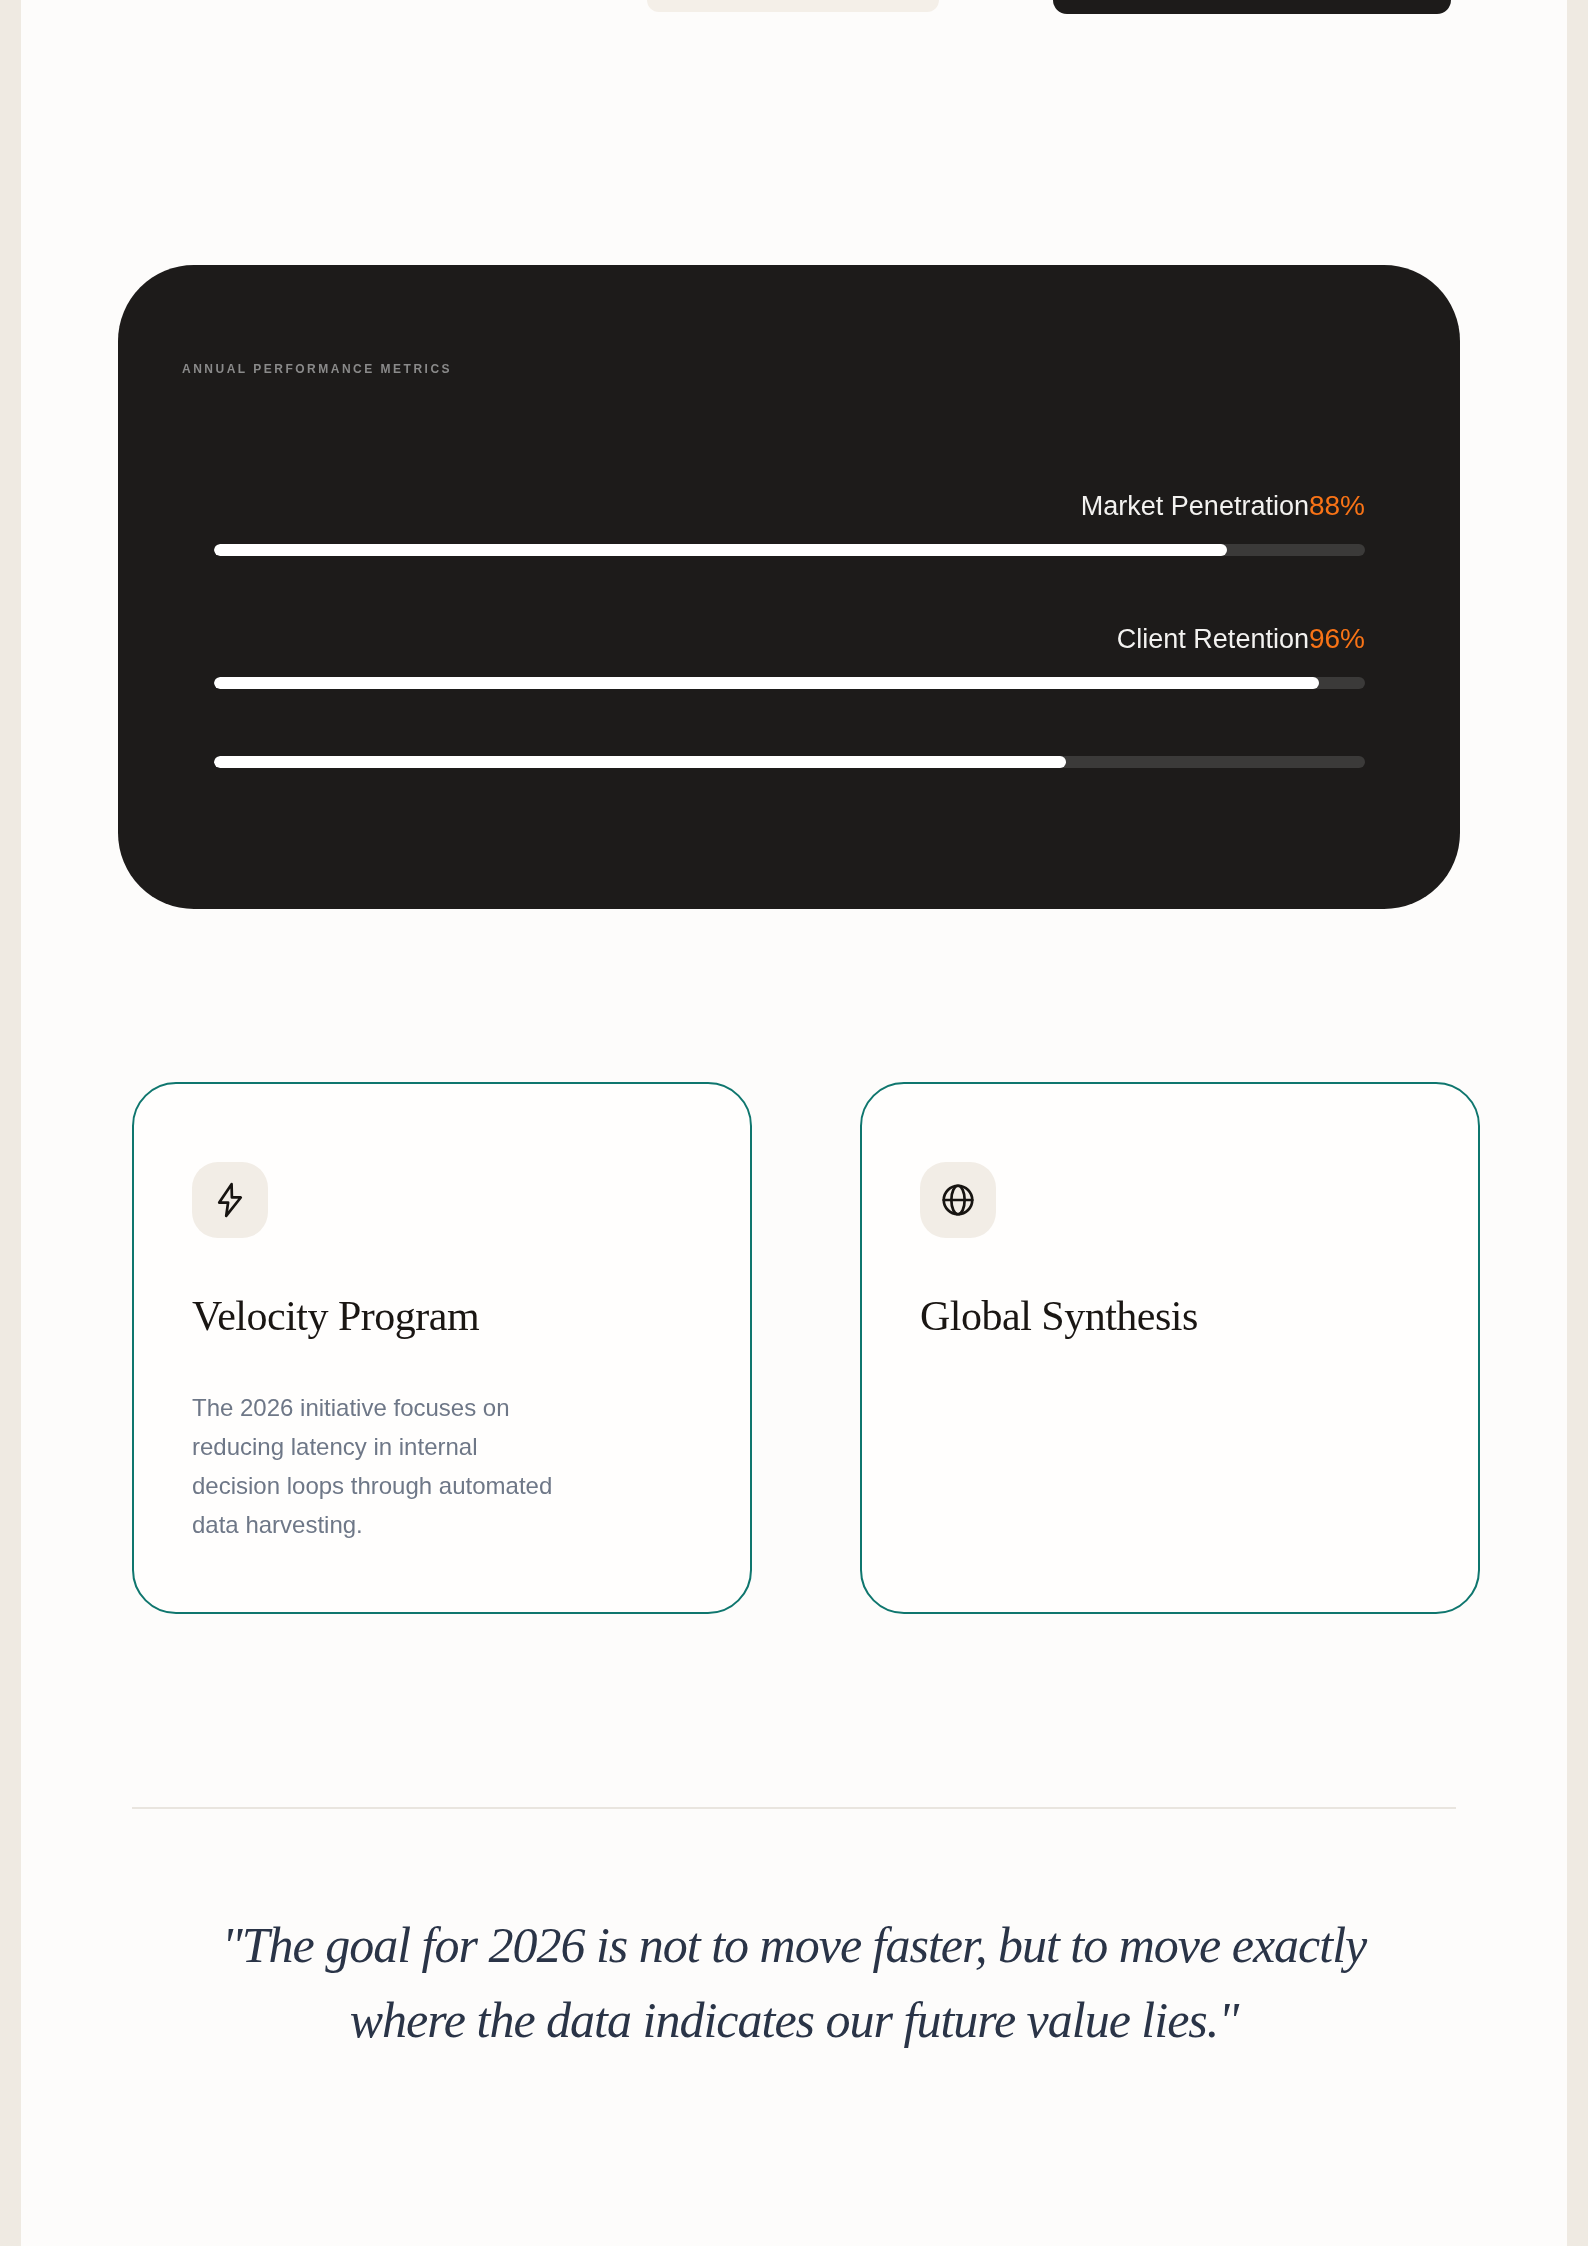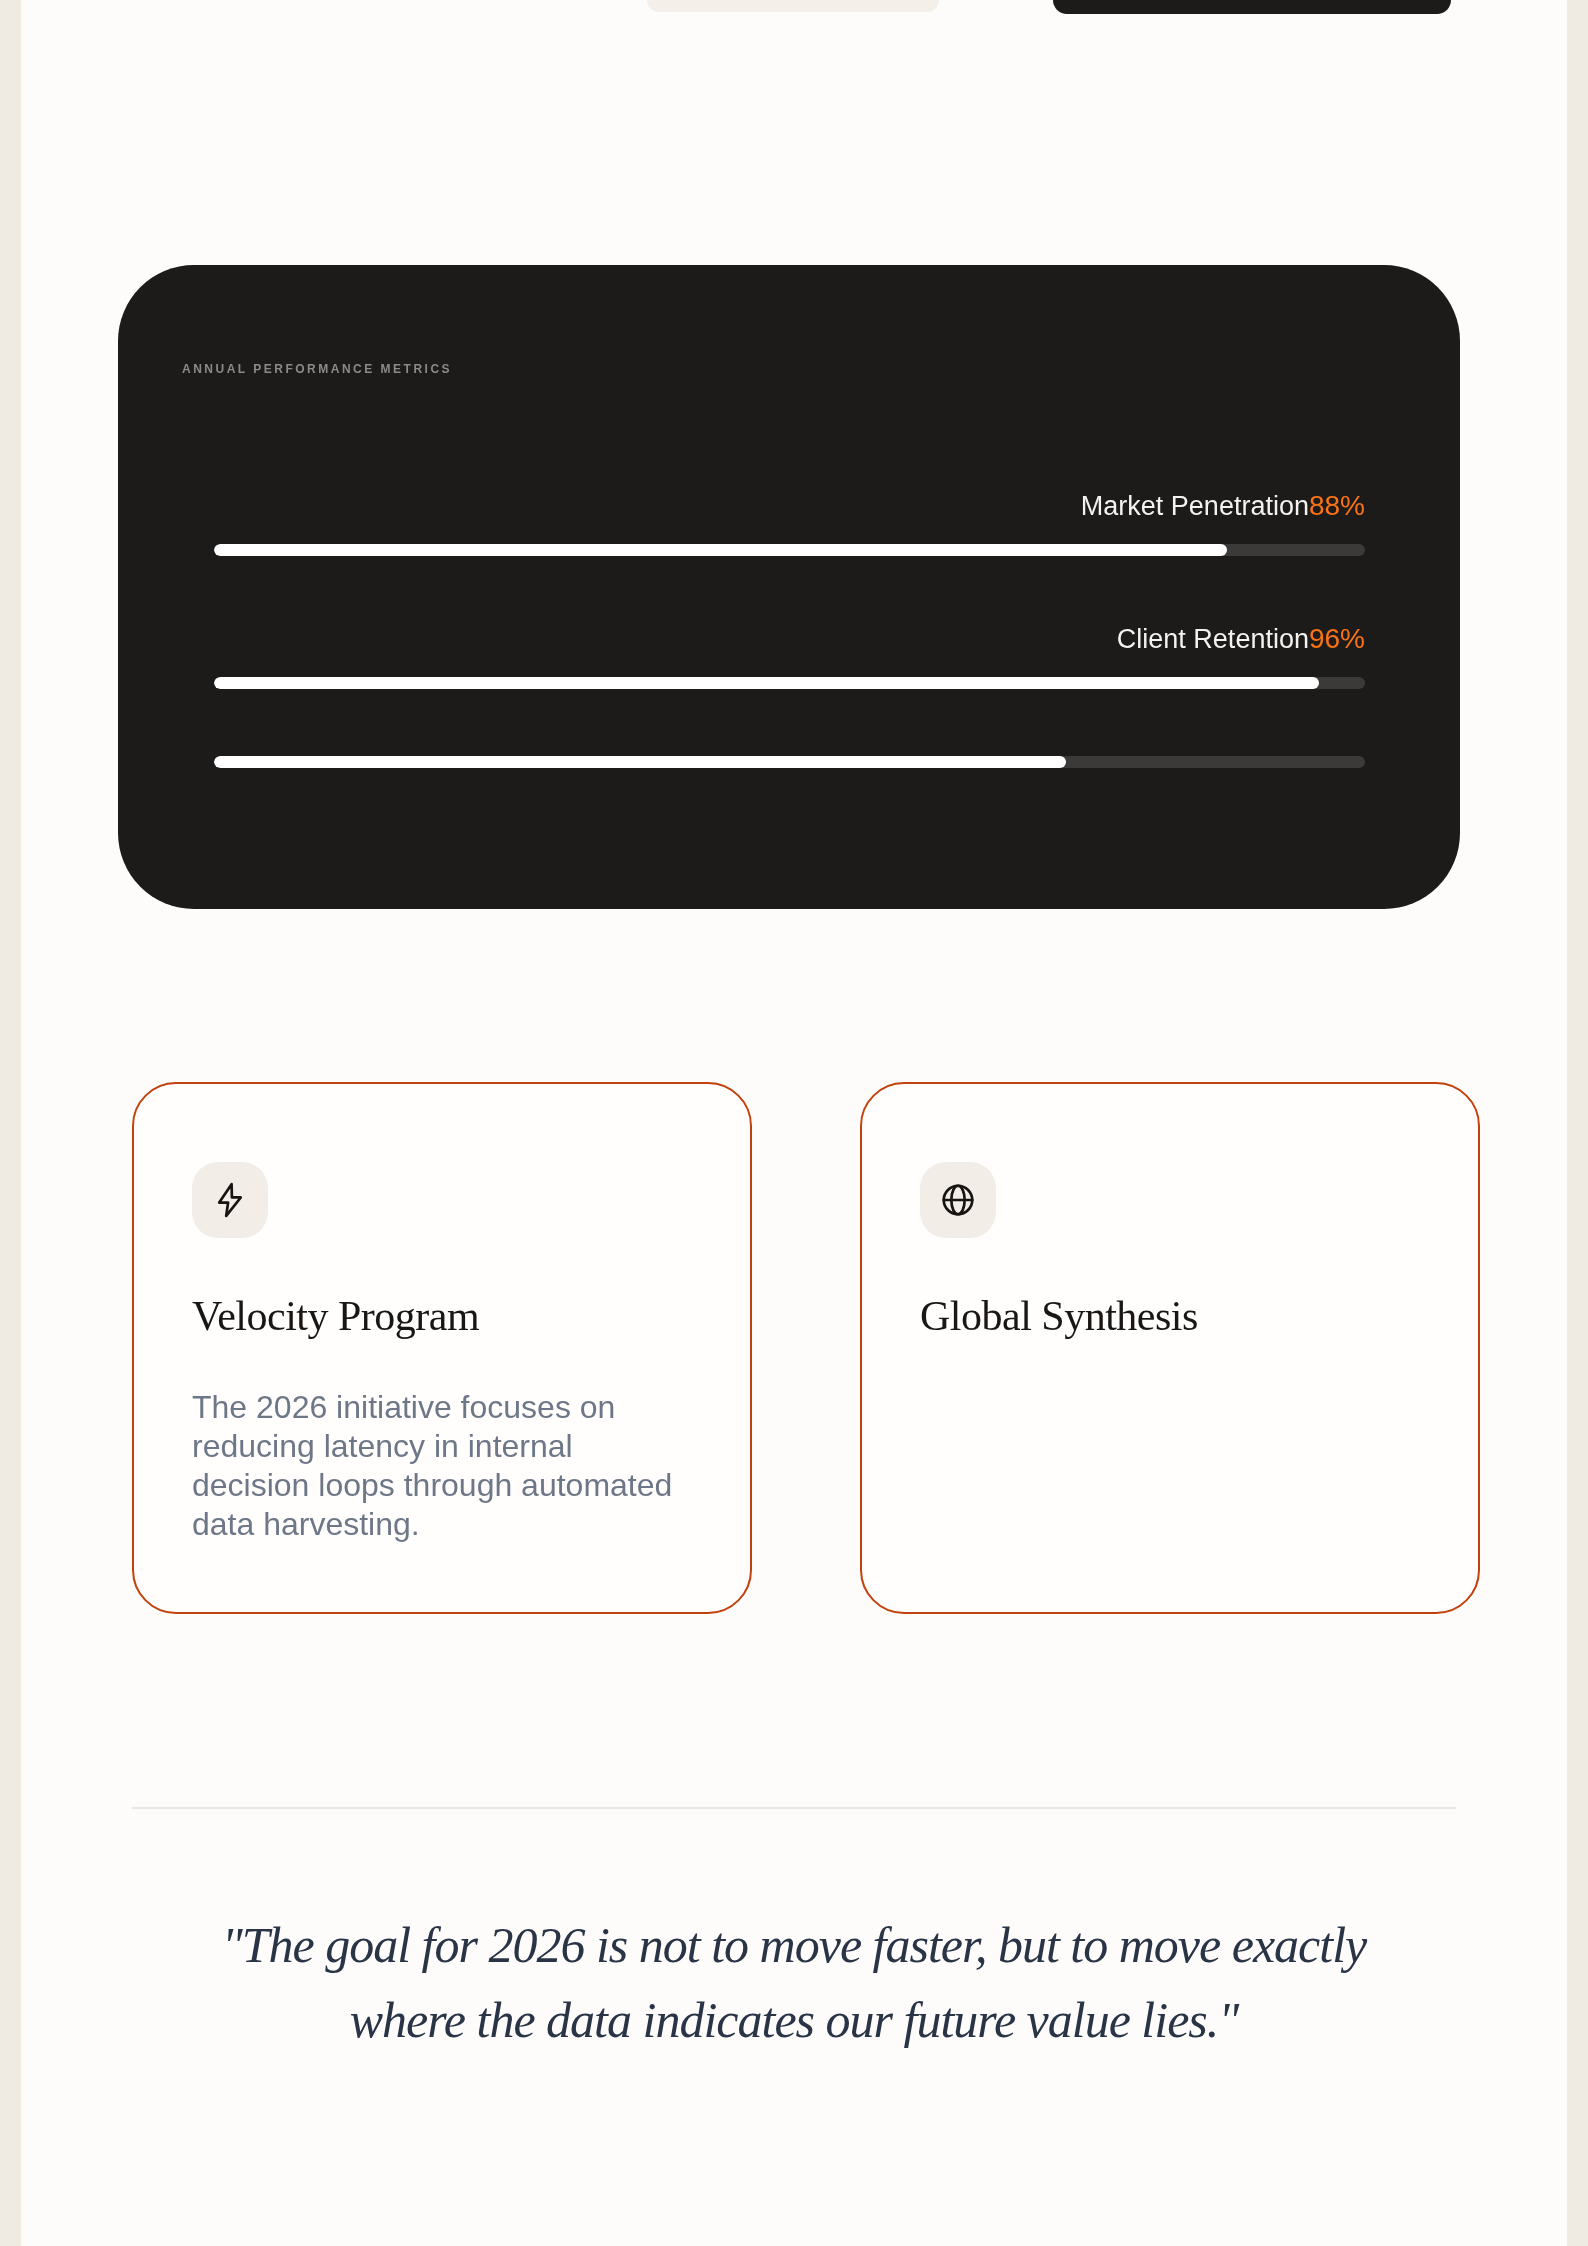--- a/index.html
+++ b/index.html
@@ -20,28 +20,28 @@
   .metrics-rows{position:absolute;left:96px;right:95px;top:225px;}
   .metric-row{margin-bottom:67px;}
   .metric-line{display:flex;justify-content:flex-end;align-items:baseline;
     height:40px;font-size:27px;color:#f3f2f0;}
   .metric-value{color:#f97316;font-size:28px;}
   .metric-track{margin-top:14px;height:12px;border-radius:6px;background:#3b3a39;overflow:hidden;}
   .metric-fill{height:100%;border-radius:6px;background:#ffffff;}
 
   
   .feature-card{position:absolute;top:1082px;width:620px;height:532px;box-sizing:border-box;
-    background:#fffefd;border:2px solid #c2410c;border-radius:44px;padding:78px 58px;}
+    background:#fffefd;border:2px solid #0f766e;border-radius:44px;padding:78px 58px;}
   .feature-card.left{left:132px;}
   .feature-card.right{left:860px;}
   .icon-tile{width:76px;height:76px;border-radius:26px;background:#f2ede6;
     display:flex;align-items:center;justify-content:center;}
   .feature-title{margin-top:54px;font-family:"Liberation Serif","DejaVu Serif",serif;
     font-weight:400;font-size:42px;letter-spacing:-0.5px;color:#1a1613;}
-  .feature-body{margin-top:48px;font-size:32px;line-height:39px;color:#6e7787;white-space:pre-line;}
+  .feature-body{margin-top:48px;font-size:24px;line-height:39px;color:#6e7787;white-space:pre-line;}
 
   .divider{position:absolute;left:132px;top:1807px;width:1324px;height:2px;background:#e9e5df;}
 
   .quote{position:absolute;left:0;right:0;top:1908px;text-align:center;
     font-family:"Liberation Serif","DejaVu Serif",serif;font-style:italic;
     font-size:50px;line-height:75px;letter-spacing:-1px;color:#2a3447;white-space:pre-line;}
 </style>
 </head>
 <body>
 

